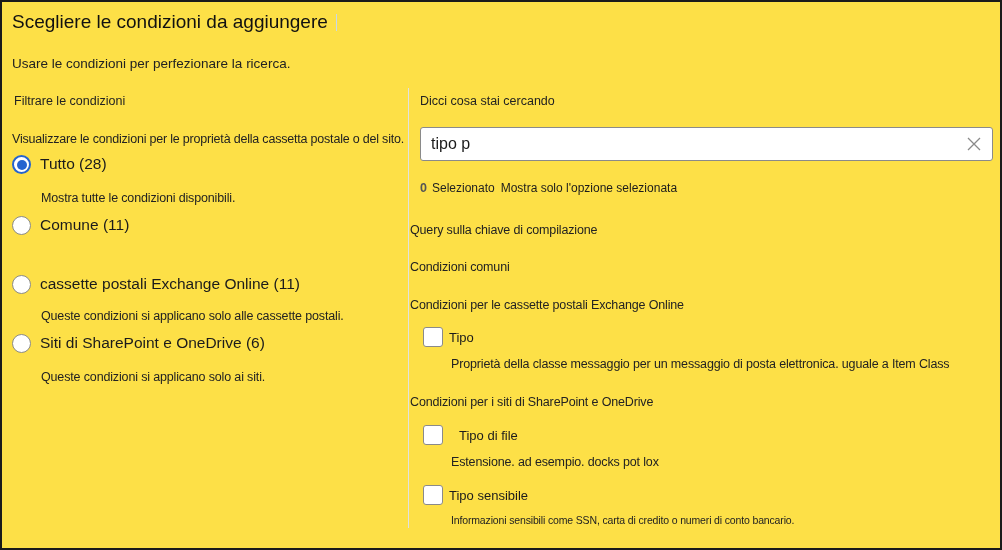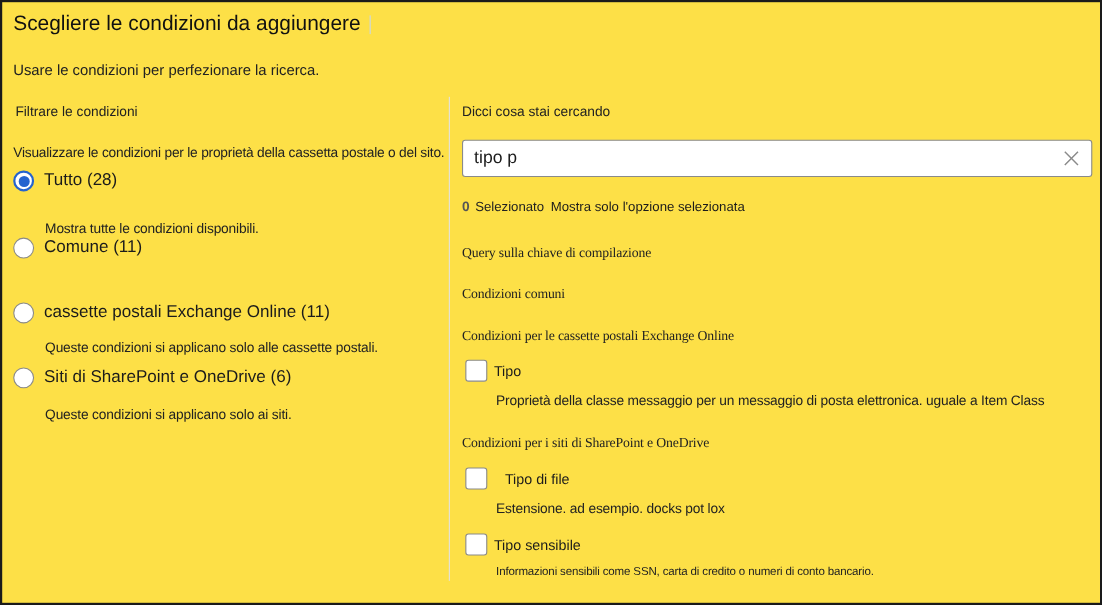--- a/index.html
+++ b/index.html
@@ -42,21 +42,21 @@
     position: absolute; left: 10px; top: 5px; width: 520px; height: 22px; border: none; outline: none;
     font-family: "Liberation Sans", sans-serif; font-size: 16px; color: #1b1b1b; background: transparent;
   }
   .clear-icon { position: absolute; right: 10px; top: 8px; width: 16px; height: 16px; cursor: pointer; }
 
   .sel-row { position: absolute; left: 418px; top: 179px; display: flex; align-items: baseline; }
   .sel-count { font-size: 12.5px; font-weight: bold; color: #555; }
   .sel-label { font-size: 12px; color: #222; margin-left: 5px; }
   .sel-link { font-size: 12px; color: #1b1b1b; margin-left: 6px; cursor: pointer; }
 
-  .group-head { position: absolute; left: 418px; font-size: 12.5px; color: #222; letter-spacing: -0.15px; font-family: Liberation Serif, serif; }
+  .group-head { position: absolute; left: 408px; font-size: 12.5px; color: #222; letter-spacing: -0.15px; }
 
   .cb-row { position: absolute; left: 421px; display: flex; align-items: center; }
   .checkbox {
     width: 20px; height: 20px; border: 1.5px solid #8a8a8a; border-radius: 3px; background: #fff; cursor: pointer;
   }
   .cb-label { margin-left: 6px; font-size: 13px; color: #1b1b1b; }
   .cb-desc { position: absolute; left: 449px; color: #222; letter-spacing: -0.15px; }
 </style>
 </head>
 <body>
@@ -67,21 +67,21 @@
   <div class="title-caret"></div>
   <div class="subtitle">Usare le condizioni per perfezionare la ricerca.</div>
 
   <div class="left-head">Filtrare le condizioni</div>
   <div class="left-desc">Visualizzare le condizioni per le proprietà della cassetta postale o del sito.</div>
 
   <div class="radio-row" style="top:153px;">
     <span class="radio checked"></span>
     <span class="radio-label">Tutto (28)</span>
   </div>
-  <div class="radio-desc" style="top:199px;">Mostra tutte le condizioni disponibili.</div>
+  <div class="radio-desc" style="top:189px;">Mostra tutte le condizioni disponibili.</div>
 
   <div class="radio-row" style="top:214px;">
     <span class="radio"></span>
     <span class="radio-label">Comune (11)</span>
   </div>
 
   <div class="radio-row" style="top:273px;">
     <span class="radio"></span>
     <span class="radio-label">cassette postali Exchange Online (11)</span>
   </div>

